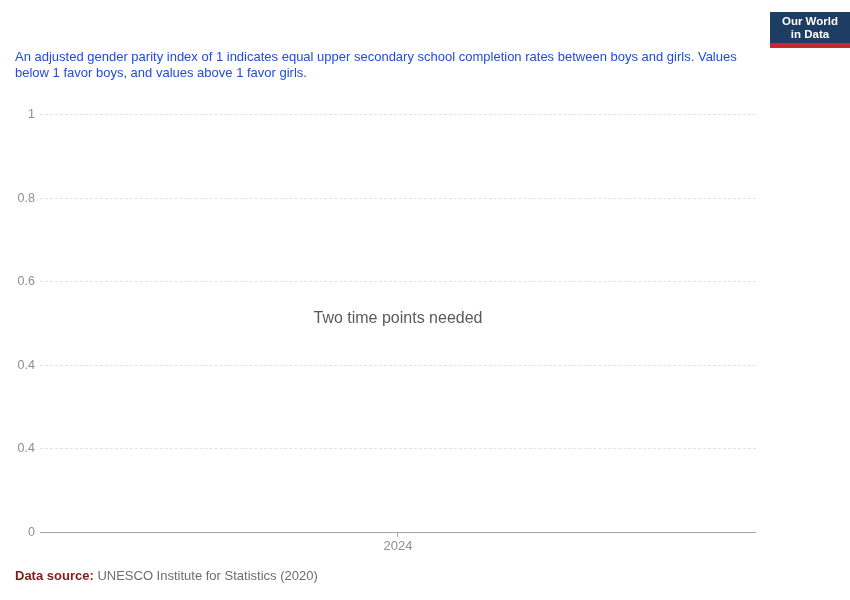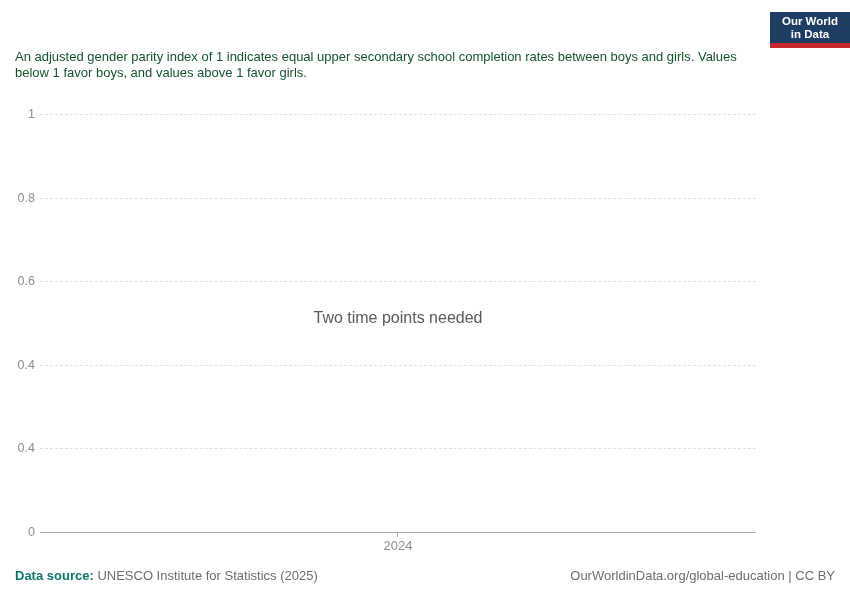--- a/index.html
+++ b/index.html
@@ -26,21 +26,21 @@
     letter-spacing: 0.1px;
   }
 
   .subtitle {
     position: absolute;
     left: 15px;
     top: 49px;
     width: 728px;
     font-size: 13px;
     line-height: 16px;
-    color: #14532d;
+    color: #1d4ed8;
   }
 
   .logo {
     position: absolute;
     left: 770px;
     top: 12px;
     width: 80px;
     text-align: center;
   }
   .logo-text {
@@ -116,21 +116,21 @@
     position: absolute;
     left: 15px;
     top: 568px;
     width: 820px;
     display: flex;
     justify-content: space-between;
     align-items: baseline;
     font-size: 13px;
     color: #6d6d6d;
   }
-  .source-label { font-weight: 700; color: #0f766e; }
+  .source-label { font-weight: 700; color: #7f1d1d; }
   .attribution { color: #6d6d6d; text-decoration: none; }
 </style>
 </head>
 <body>
 
 <div class="canvas">
 
 
   <div class="logo">
     <div class="logo-text">
@@ -176,18 +176,17 @@
 
     <div class="xtick-mark"></div>
     <div class="xtick-label">2024</div>
 
     <div class="empty-message">Two time points needed</div>
   </div>
 
   <div class="footer">
     <div class="source">
       <span class="source-label">Data source:</span>
-      <span class="source-value">UNESCO Institute for Statistics (2025)</span>
+      <span class="source-value">UNESCO Institute for Statistics (2020)</span>
     </div>
-    <a class="attribution">OurWorldinData.org/global-education | CC BY</a>
   </div>
 
 </div>
 
 </body></html>

